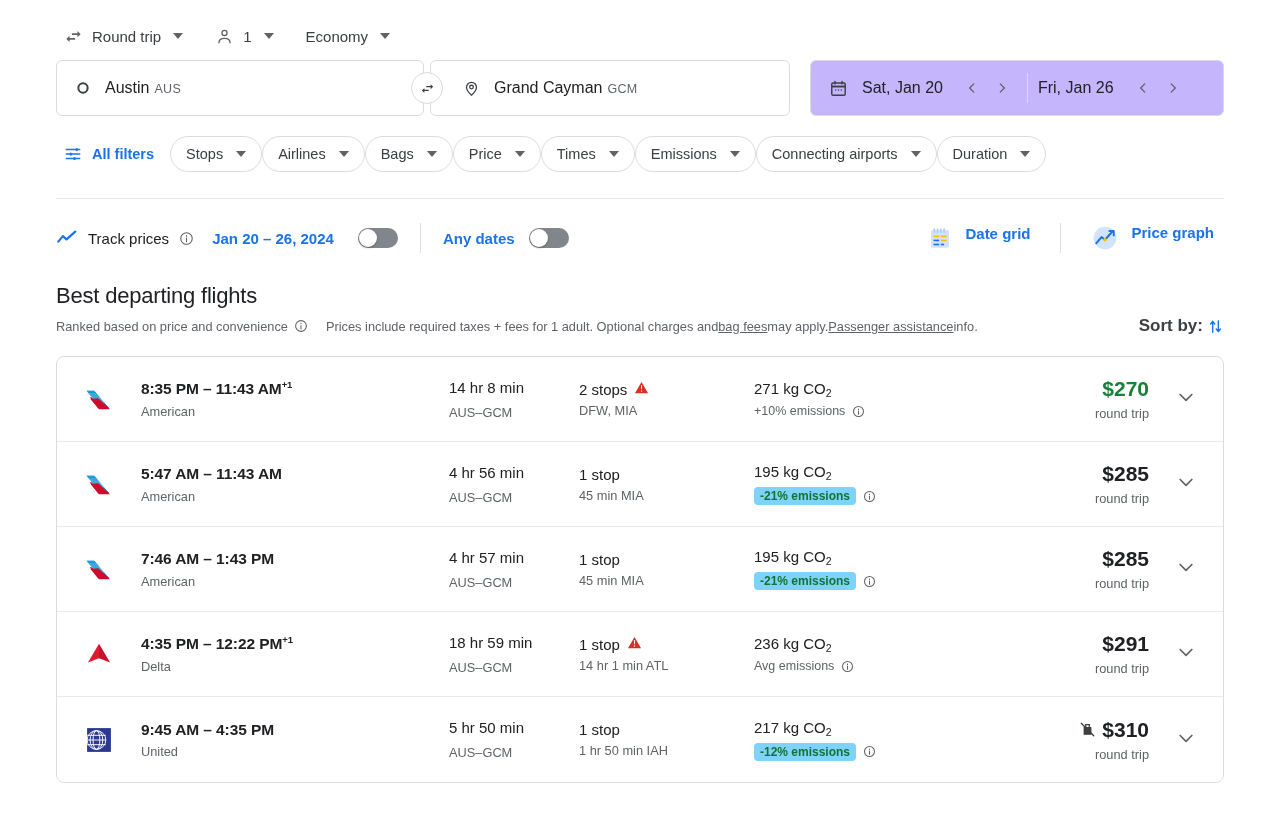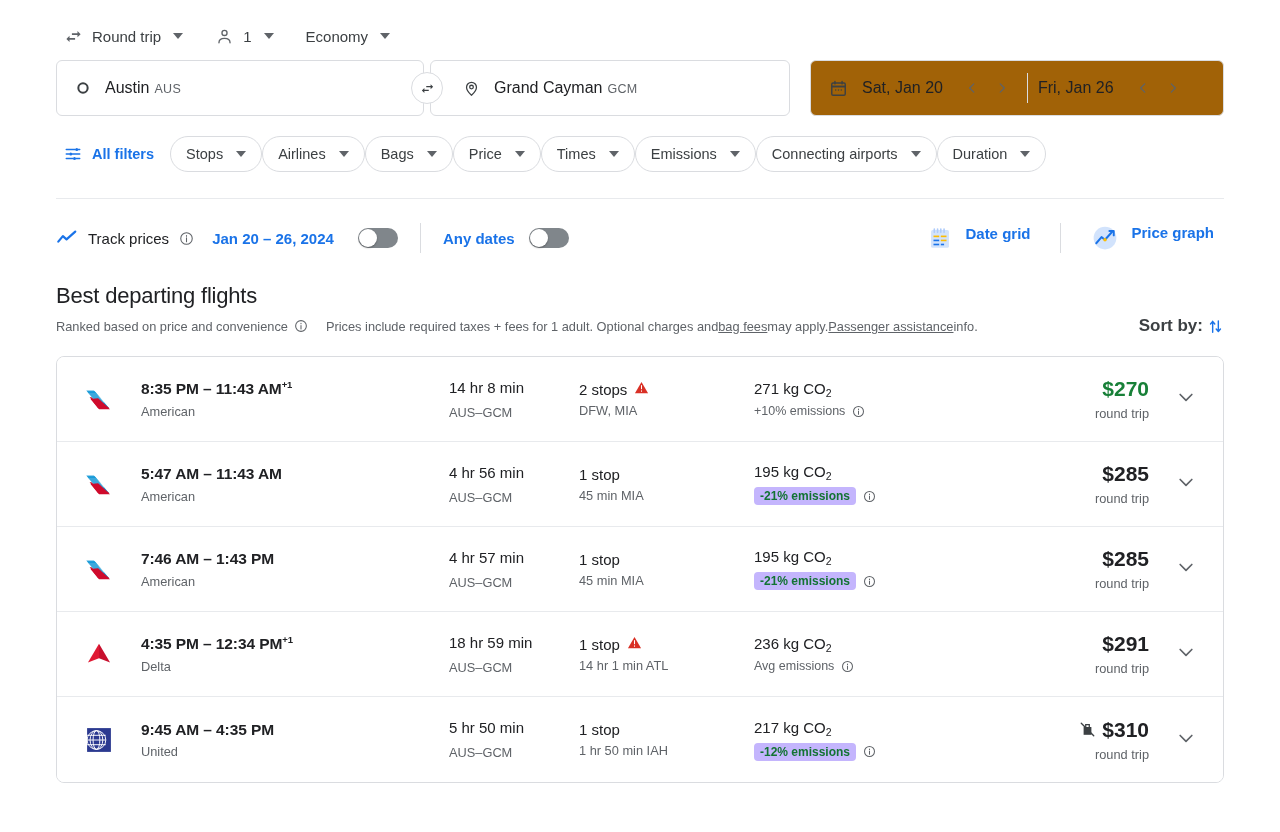--- a/index.html
+++ b/index.html
@@ -64,21 +64,21 @@
     left: 355px; top: 50%; transform: translateY(-50%);
     width: 32px; height: 32px; border-radius: 50%;
     background: #fff; border: 1px solid #dadce0;
     display: flex; align-items: center; justify-content: center;
     cursor: pointer; z-index: 3;
   }
   .date-field {
     height: 56px; margin-left: 20px;
     border: 1px solid #dadce0; border-radius: 6px;
     display: flex; align-items: center;
-    padding: 0 14px 0 18px; gap: 0; background: #a16207;
+    padding: 0 14px 0 18px; gap: 0; background: #c4b5fd;
     width: 425px;
   }
   .date-seg { display: flex; align-items: center; gap: 14px; }
   .date-txt { font-size: 16px; color: #202124; white-space: nowrap; }
   .arrowbtn {
     width: 30px; height: 30px; border-radius: 50%;
     display: flex; align-items: center; justify-content: center;
     cursor: pointer; color: #5f6368; font-size: 17px;
   }
   .vdiv { width: 1px; height: 30px; background: #dadce0; margin: 0 10px; }
@@ -182,21 +182,21 @@
   .t1 sup { font-size: 9.5px; font-weight: 700; vertical-align: super; }
   .t2 { font-size: 12.8px; color: #5f6368; margin-top: 5px; }
   .d1 { font-size: 15px; color: #202124; }
   .d2 { font-size: 12.8px; color: #5f6368; margin-top: 9px; }
   .s1l { font-size: 15px; color: #202124; display: flex; align-items: center; gap: 7px; }
   .s2l { font-size: 12.8px; color: #5f6368; margin-top: 5px; }
   .e1 { font-size: 15px; color: #202124; }
   .e1 sub { font-size: 10.5px; vertical-align: -3px; }
   .e2 { font-size: 12.5px; color: #5f6368; margin-top: 5px; display: flex; align-items: center; gap: 7px; }
   .e2 .badge {
-    background: #c4b5fd; color: #137333; font-weight: 700;
+    background: #7dd3fc; color: #137333; font-weight: 700;
     padding: 2px 6px; border-radius: 4px; font-size: 12px;
   }
   .p1 { font-size: 21px; font-weight: 700; color: #202124; display: flex; align-items: center; justify-content: flex-end; gap: 6px; }
   .p1.green { color: #188038; }
   .p2 { font-size: 12.8px; color: #5f6368; margin-top: 5px; }
 
   .chev { color: #5f6368; }
   .infoic { display: inline-flex; vertical-align: middle; }
 </style>
 </head>
@@ -602,21 +602,21 @@
     </div>
 
     <div class="row">
       <div class="logo">
         <svg width="34" height="34" viewBox="0 0 40 40">
           <path d="M20 8 L33 30 L20 25 Z" fill="#c8102e"></path>
           <path d="M20 8 L7 30 L20 25 Z" fill="#e01933"></path>
         </svg>
       </div>
       <div class="c-times">
-        <div class="t1"><span>4:35 PM – 12:34 PM</span><sup>+1</sup></div>
+        <div class="t1"><span>4:35 PM – 12:22 PM</span><sup>+1</sup></div>
         <div class="t2">Delta</div>
       </div>
       <div class="c-dur">
         <div class="d1">18 hr 59 min</div>
         <div class="d2">AUS–GCM</div>
       </div>
       <div class="c-stops">
         <div class="s1l">
           <span>1 stop</span>
           <span>

